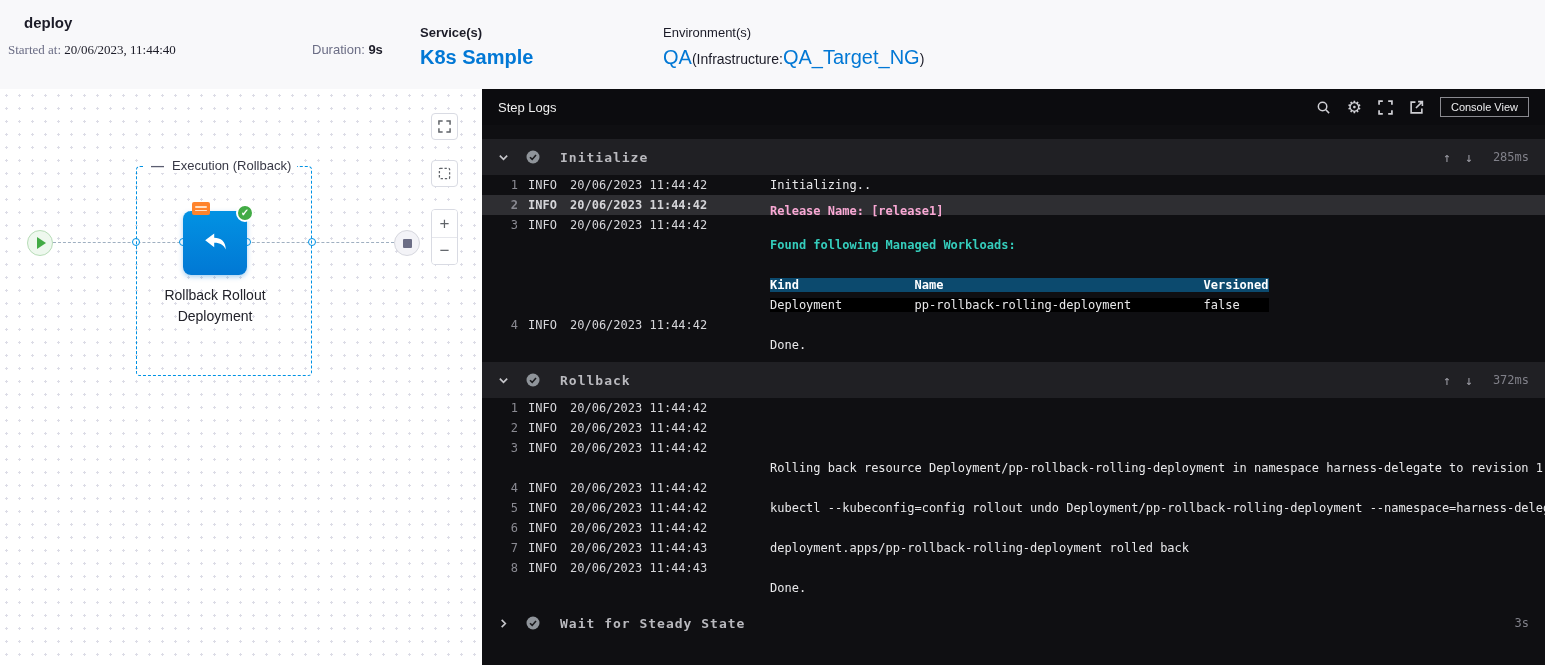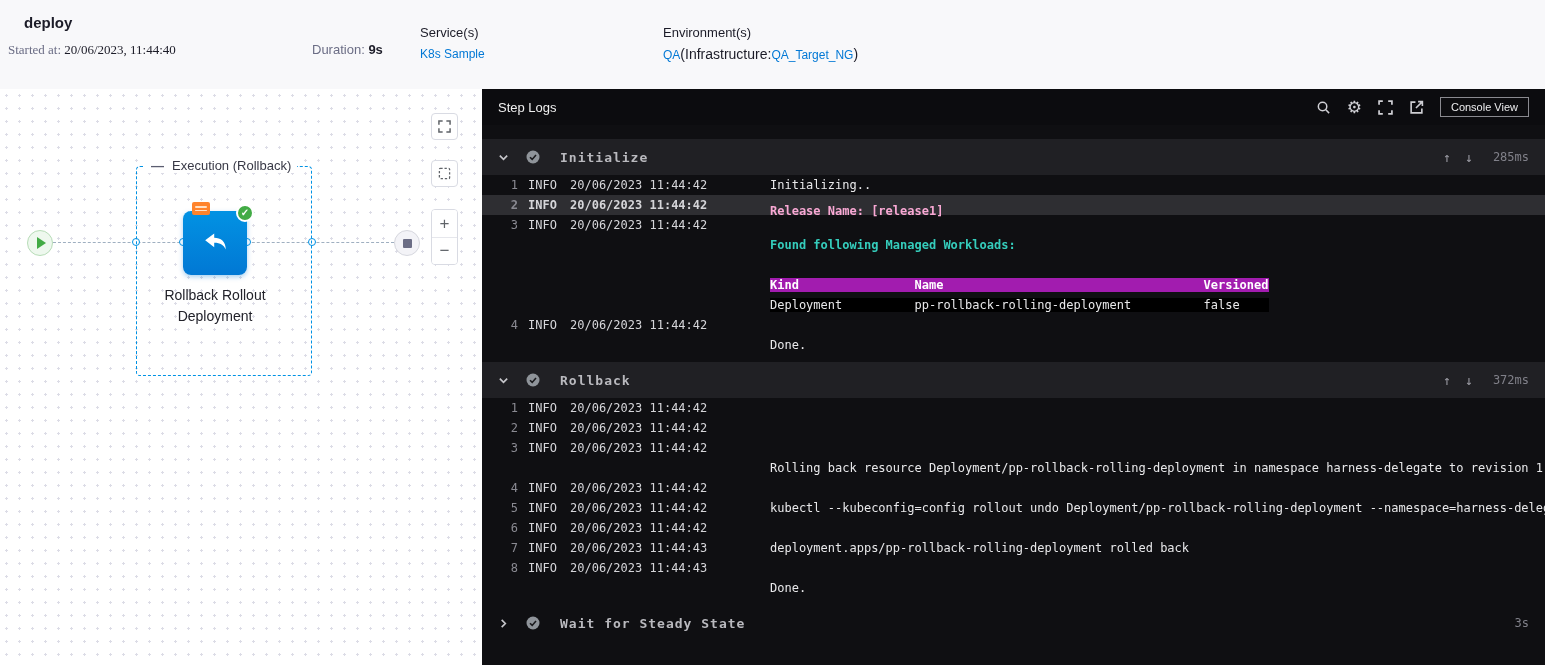--- a/index.html
+++ b/index.html
@@ -9,23 +9,23 @@
   
   .top-header { position:absolute; top:0; left:0; width:1545px; height:100px;
     background:#f8f8fa; border-bottom:1px solid #e1e1e6; }
   .exec-title { position:absolute; top:14px; left:24px; font-size:15px; font-weight:bold; color:#1c1c28; }
   .meta-line { position:absolute; top:42px; left:8px; font-size:13px; color:#6b6d85;font-family:Liberation Serif, serif; }
   .meta-line .val { color:#1c1c28; }
   .meta-duration { position:absolute; top:42px; left:312px; font-size:13px; color:#6b6d85; }
   .meta-duration .val { color:#1c1c28; font-weight:bold; }
   .hdr-block { position:absolute; top:25px; font-size:13px; color:#1c1c28; }
   .hdr-block .blk-label { font-size:13px; color:#1c1c28; display:block; margin-bottom:6px; }
-  .hdr-block .link { color:#0278d5; font-size:12px; cursor:pointer; }
+  .hdr-block .link { color:#0278d5; font-size:20px; cursor:pointer; }
   .hdr-block .plain { color:#1c1c28; font-size:14px; }
-  .svc-block { left:420px; }
+  .svc-block { left:420px;font-weight:bold; }
   .env-block { left:663px; }
 
   
   .canvas { position:absolute; top:89px; left:0; width:482px; height:576px; background:#fff;
     background-image:radial-gradient(#dcdce6 1px, transparent 1.3px); background-size:13px 13px; }
   .edge-line { position:absolute; left:53px; top:153px; width:341px; border-top:1.5px dashed #9fafc0; }
   .conn-dot { position:absolute; width:8px; height:8px; border-radius:50%; background:#fff; border:1.5px solid #0092e4; top:149px; }
   .start-node { position:absolute; left:27px; top:141px; width:26px; height:26px; border-radius:50%;
     background:#eef8ee; border:1px solid #b7dcb7; display:flex; align-items:center; justify-content:center; cursor:pointer; }
   .start-node .tri { width:0; height:0; border-left:9px solid #42ab45; border-top:6px solid transparent; border-bottom:6px solid transparent; margin-left:3px; }
@@ -82,21 +82,21 @@
   .sec-duration { color:#808089; font-size:12px; min-width:42px; text-align:right; }
 
   .log-row { height:20px; display:flex; align-items:center; padding-left:10px; white-space:pre; }
   .ln { width:26px; text-align:right; color:#8a8a92; flex:none; }
   .lvl { width:42px; margin-left:10px; color:#d6d6da; flex:none; }
   .time { width:200px; color:#d6d6da; flex:none; }
   .msg { color:#e8e8ea; white-space:pre; overflow:hidden; }
   .log-row.highlight { background:#2e2e32; font-weight:bold; }
   .log-row.highlight .msg { color:#f9a8d4;margin-top:11px; }
   .log-row.accent .msg { color:#35cdbc; font-weight:bold; }
-  .log-row.theader .msg { color:#ffffff; font-weight:bold; background:#a21caf; }
+  .log-row.theader .msg { color:#ffffff; font-weight:bold; background:#0c4a6e; }
   .log-row.trow .msg { background:#000; }
 </style>
 </head>
 <body>
 
 <div class="screen">
 
   <div class="top-header">
     <div class="exec-title">deploy</div>
     <div class="meta-line">

